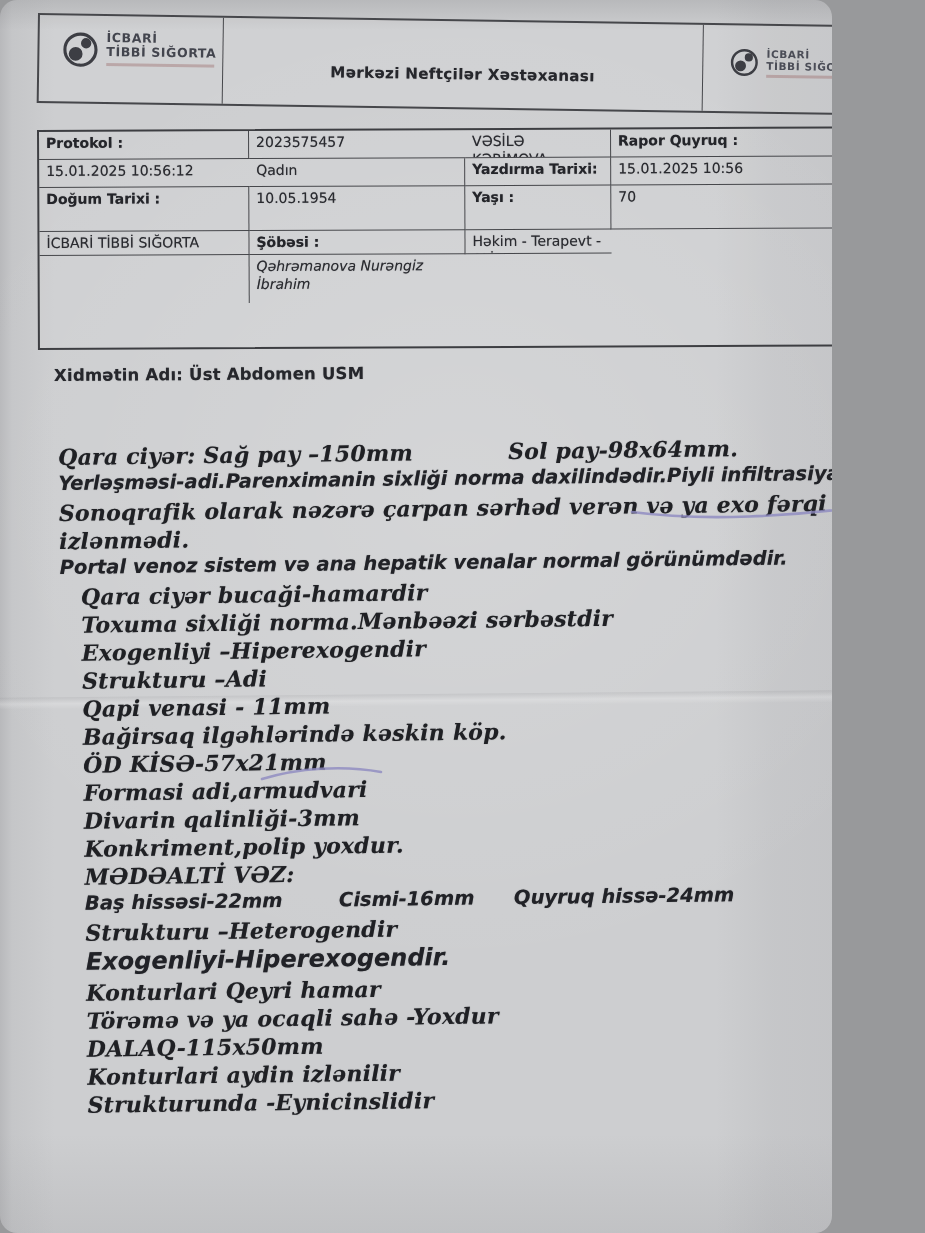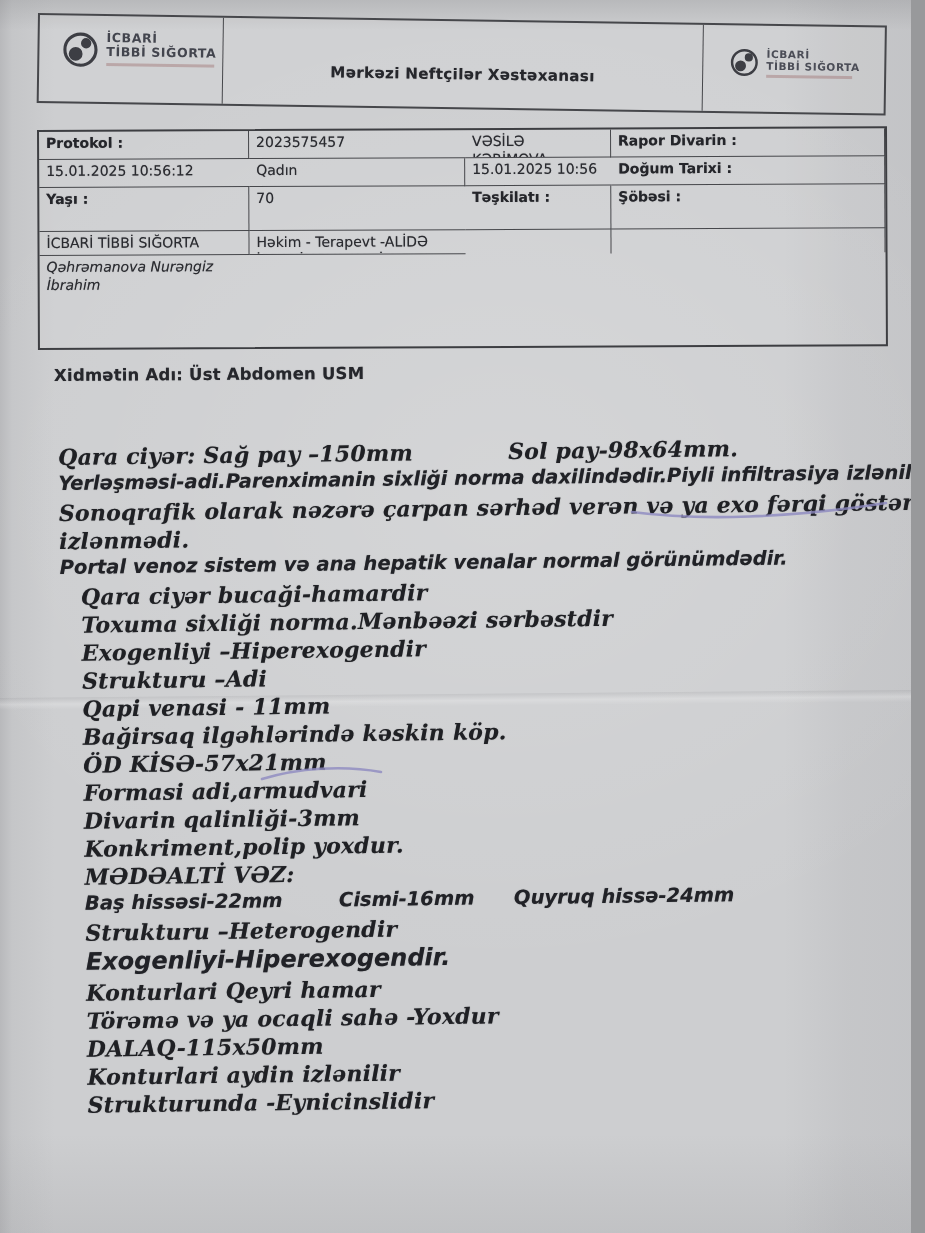--- a/index.html
+++ b/index.html
@@ -3,27 +3,28 @@
 <meta charset="utf-8">
 <style>
   :root{
     --bd:#46474b;
     --ink:#212226;
     --paper:#cdced0;
     --pen:#8d89c0;
   }
   html,body{margin:0;padding:0;background:#98999b;}
   .scan{
-    position:relative;width:911px;height:1233px;overflow:hidden;
+    position:relative;width:832px;height:1233px;overflow:hidden;
     font-family:"DejaVu Sans","Liberation Sans",sans-serif;color:var(--ink);
     background:
       radial-gradient(90% 55% at 55% 40%, rgba(255,255,255,0.15), transparent 72%),
       linear-gradient(90deg, rgba(130,130,134,.28) 0px, rgba(160,161,164,.18) 12px, transparent 55px, transparent 86%, rgba(130,130,135,.10) 93%, rgba(145,145,150,.16) 100%),
       linear-gradient(180deg, rgba(110,111,114,.22) 0px, transparent 30px, transparent 92%, rgba(120,120,124,.14) 100%),
       var(--paper);
+    border-radius: 17px;
   }
   .fold{
     position:absolute;left:0;right:0;top:694px;height:12px;pointer-events:none;
     background:linear-gradient(180deg, rgba(90,90,95,.10), rgba(255,255,255,.20) 55%, rgba(255,255,255,0));
     transform:rotate(-0.5deg);
   }
 
   
   .hdr{
     position:absolute;left:38px;top:13px;width:845px;height:86px;
@@ -130,33 +131,34 @@
         </div>
       </div>
     </div>
   </div>
 
   <div class="ptable">
     <div class="cell lbl">Protokol :</div>
     <div class="cell val c4">2023575457</div>
 
     <div class="cell val">VƏSİLƏ KƏRİMOVA</div>
-    <div class="cell lbl">Rapor Divarin :</div>
+    <div class="cell lbl">Rapor Quyruq :</div>
     <div class="cell val c4">15.01.2025 10:56:12</div>
 
     <div class="cell val">Qadın</div>
+    <div class="cell lbl">Yazdırma Tarixi:</div>
     <div class="cell val c4">15.01.2025 10:56</div>
 
     <div class="cell lbl">Doğum Tarixi :</div>
+    <div class="cell val">10.05.1954</div>
     <div class="cell lbl">Yaşı :</div>
     <div class="cell val c4">70</div>
 
-    <div class="cell lbl">Təşkilatı :</div>
+    <div class="cell val">İCBARİ TİBBİ SIĞORTA</div>
     <div class="cell lbl">Şöbəsi :</div>
-    <div class="cell val">İCBARİ TİBBİ SIĞORTA</div>
     <div class="cell val c4">Həkim - Terapevt -ALİDƏ İBRAHİMOVA NAZİM QIZI</div>
 
     <div class="cell lbl rlast"></div>
     <div class="cell val rlast"></div>
     <div class="cell val c4 rlast italic">Qəhrəmanova Nurəngiz İbrahim</div>
   </div>
 
   <div class="service">
     <span>Xidmətin Adı:</span>
     <span>Üst Abdomen USM</span>

